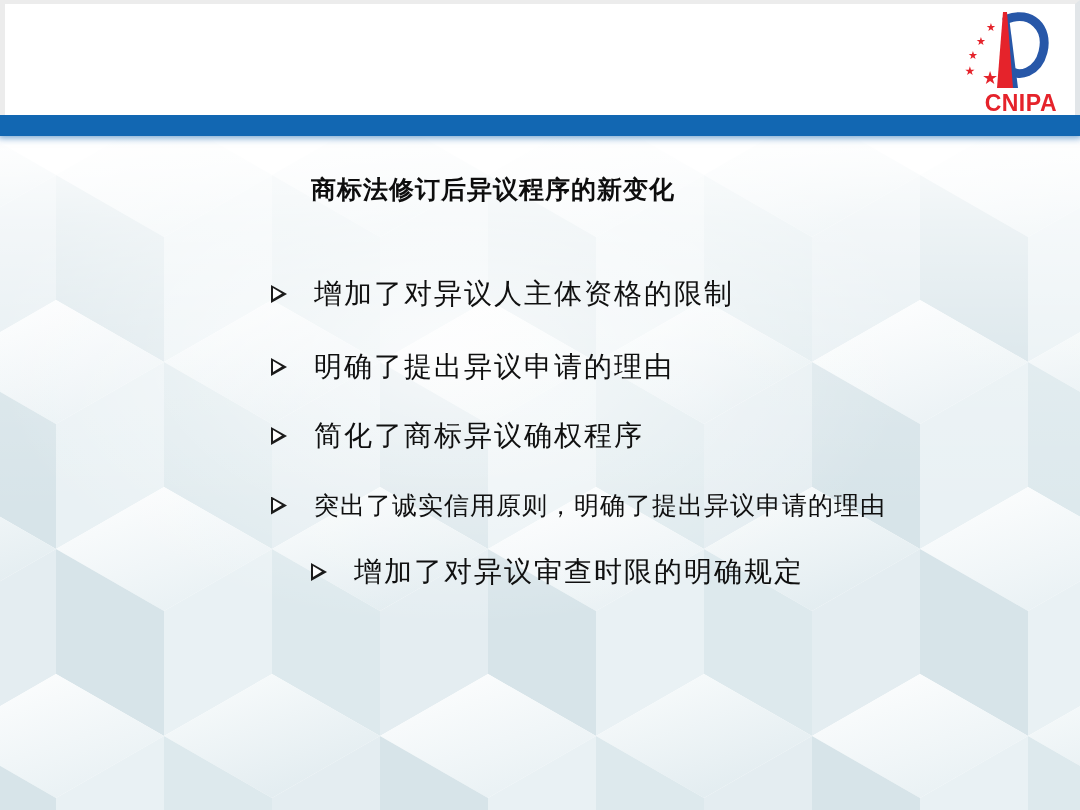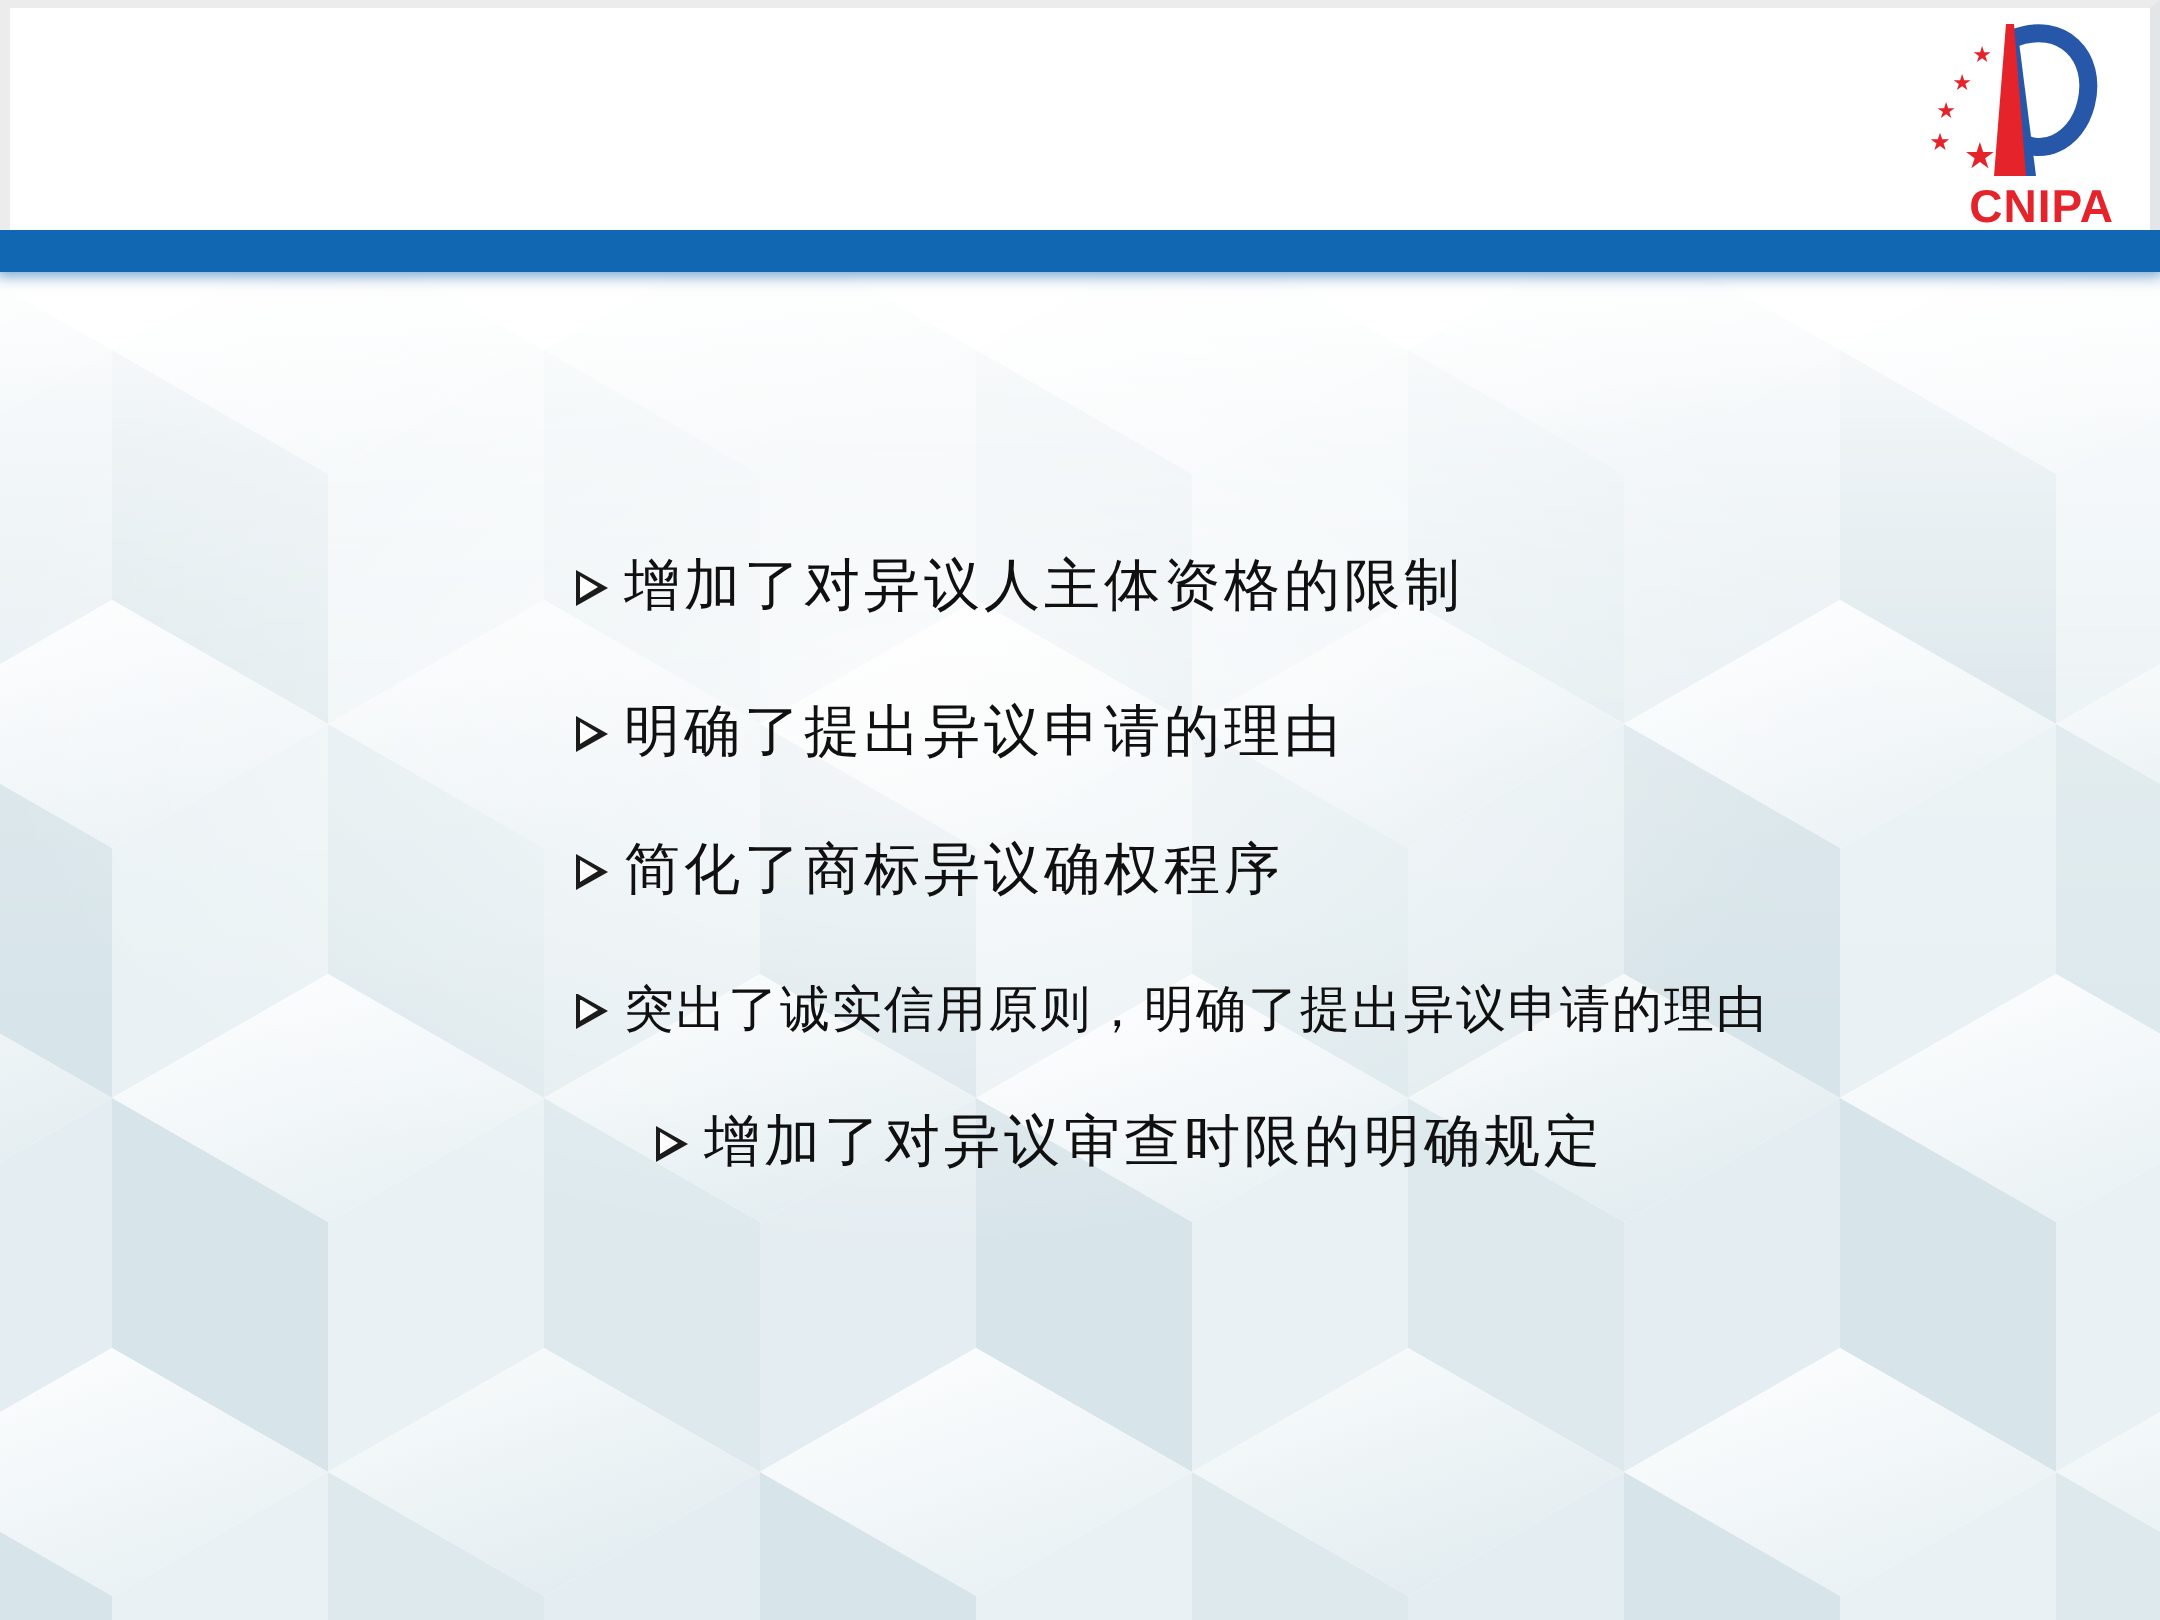--- a/index.html
+++ b/index.html
@@ -29,23 +29,23 @@
         background:
           linear-gradient(180deg,rgba(255,255,255,.92) 0%,rgba(255,255,255,.55) 13%,
                           rgba(255,255,255,.15) 34%,rgba(255,255,255,0) 56%),
           radial-gradient(ellipse 640px 380px at 42% 32%,rgba(255,255,255,.72),rgba(255,255,255,0) 72%);}
 
   .heading{position:absolute;top:36px;left:260px;width:466px;text-align:center;
            font-family:"Liberation Serif","DejaVu Serif",serif;
            font-size:25px;font-weight:bold;letter-spacing:1px;color:#0d0d0d;white-space:nowrap;}
 
   .bullets{list-style:none;margin:0;padding:0;}
-  .bullet{position:absolute;left:288px;display:flex;align-items:center;white-space:nowrap;
+  .bullet{position:absolute;left:271px;display:flex;align-items:center;white-space:nowrap;
           font-family:"Liberation Serif","DejaVu Serif",serif;
-          font-size:28px;letter-spacing:2px;color:#101010;line-height:1;}
+          font-size:28px;letter-spacing:2px;color:#101010;line-height:1;gap:19px;}
   .bullet:nth-child(1){top:143px;}
   .bullet:nth-child(2){top:216px;}
   .bullet:nth-child(3){top:285px;}
   .bullet:nth-child(4){top:356px;font-size:25px;letter-spacing:1px;}
   .bullet:nth-child(5){top:421px;padding-left:40px;}
 
   
   .arrow{position:relative;display:inline-block;width:16px;height:18px;margin-right:8px;flex:0 0 auto;}
   .arrow i{position:absolute;display:block;}
   .arrow .a1{inset:0;background:#1b1b1b;clip-path:polygon(0 0,100% 50%,0 100%);}
@@ -208,20 +208,21 @@
         <polygon points="920,786 812,848 812,973 920,911" fill="#e4edf1"></polygon>
         <polygon points="1028,724 1136,786 1028,848 920,786" fill="url(#topA)"></polygon>
         <polygon points="920,786 1028,848 1028,973 920,911" fill="#d7e4e9"></polygon>
         <polygon points="1136,786 1028,848 1028,973 1136,911" fill="#e9f1f4"></polygon>
         <polygon points="1244,724 1352,786 1244,848 1136,786" fill="url(#topB)"></polygon>
         <polygon points="1136,786 1244,848 1244,973 1136,911" fill="#dde9ed"></polygon>
         <polygon points="1352,786 1244,848 1244,973 1352,911" fill="#e4edf1"></polygon>
       </svg>
     <div class="fade"></div>
 
+    <div class="heading">商标法修订后异议程序的新变化</div>
 
     <ul class="bullets">
       <li class="bullet">
         <span class="arrow">
             <i class="a1"></i>
             <i class="a2"></i>
           </span>
         <span>增加了对异议人主体资格的限制</span>
       </li>
       <li class="bullet">

